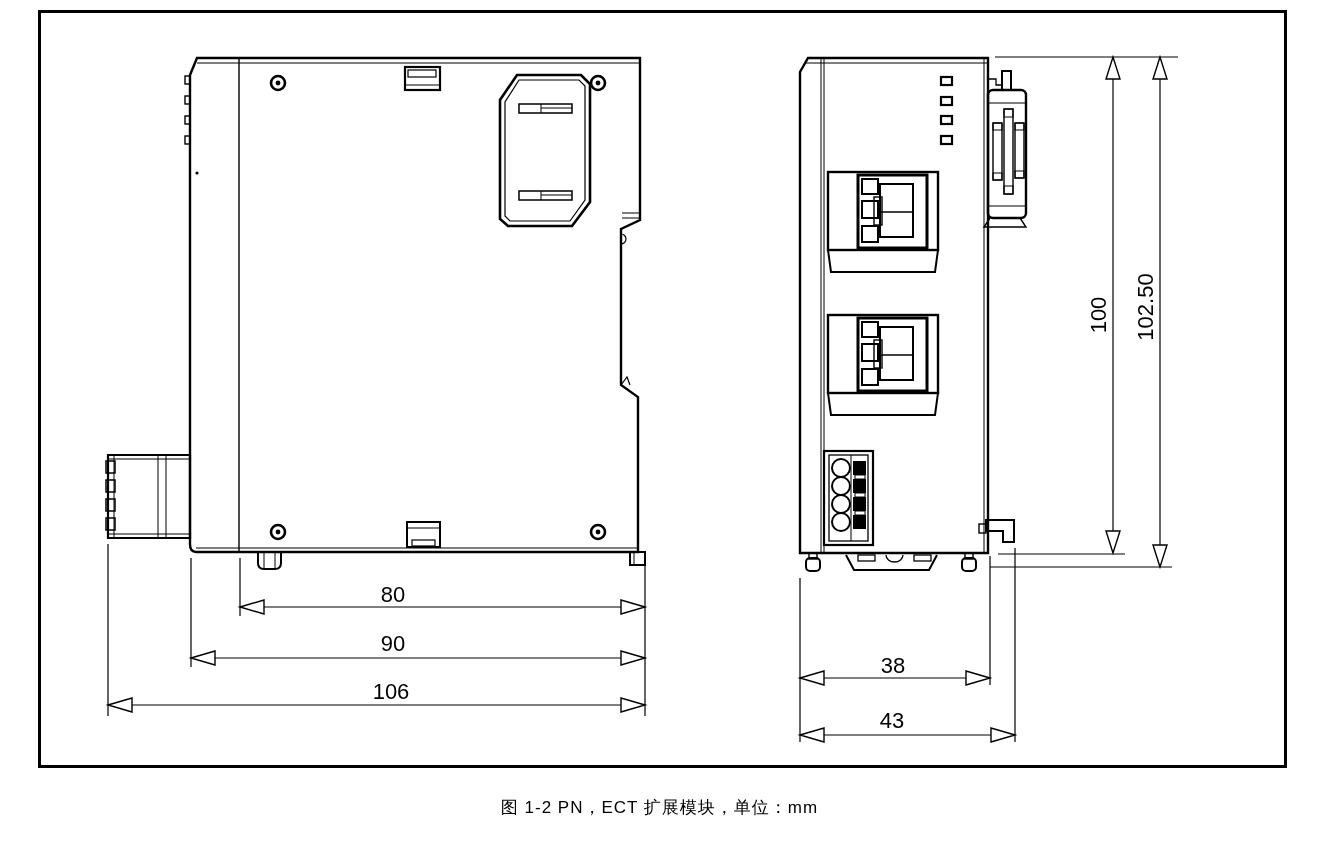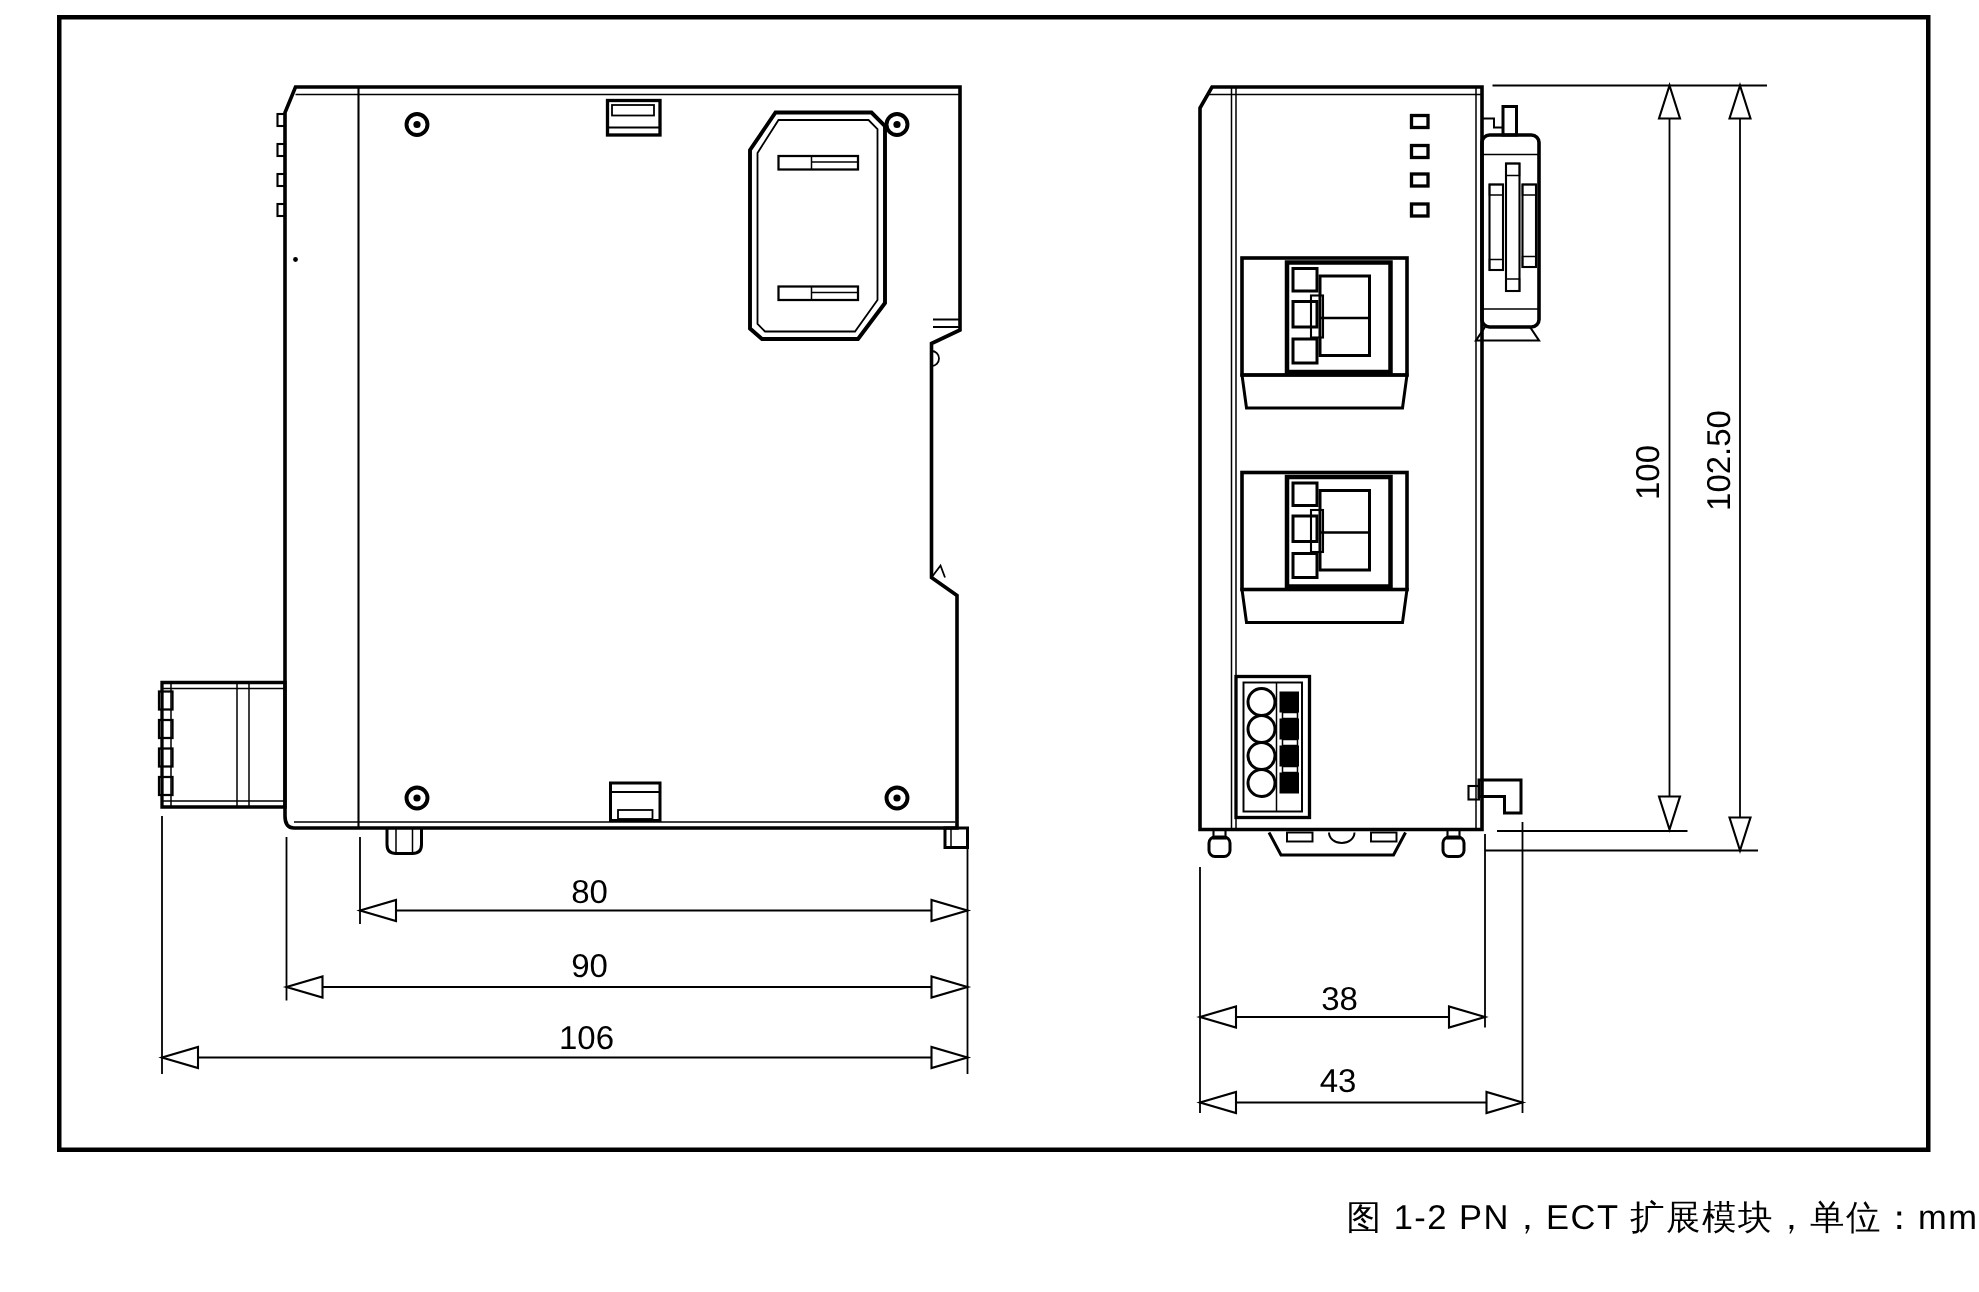--- a/index.html
+++ b/index.html
@@ -1,21 +1,21 @@
 <!DOCTYPE html>
 <html><head>
 <meta charset="utf-8">
 <style>
   html,body{margin:0;padding:0;background:#ffffff;}
   .stage{position:relative;width:1319px;height:861px;background:#fff;overflow:hidden;
          font-family:"Liberation Sans",sans-serif;}
   svg{position:absolute;left:0;top:0;}
   .dim{font:22px "Liberation Sans",sans-serif;fill:#000;}
-  .caption{position:absolute;left:0;top:796px;width:100%;text-align:right;
-           font-size:23px;color:#000;letter-spacing:1px;}
+  .caption{position:absolute;left:0;top:796px;width:100%;text-align:center;
+           font-size:17px;color:#000;letter-spacing:1px;}
 </style>
 </head>
 <body>
 
 <div class="stage">
 <svg width="1319" height="861" viewBox="0 0 1319 861">
   <g fill="none" stroke="#000">
 
     <rect x="39.5" y="11.5" width="1246" height="755" stroke-width="3"></rect>
 

